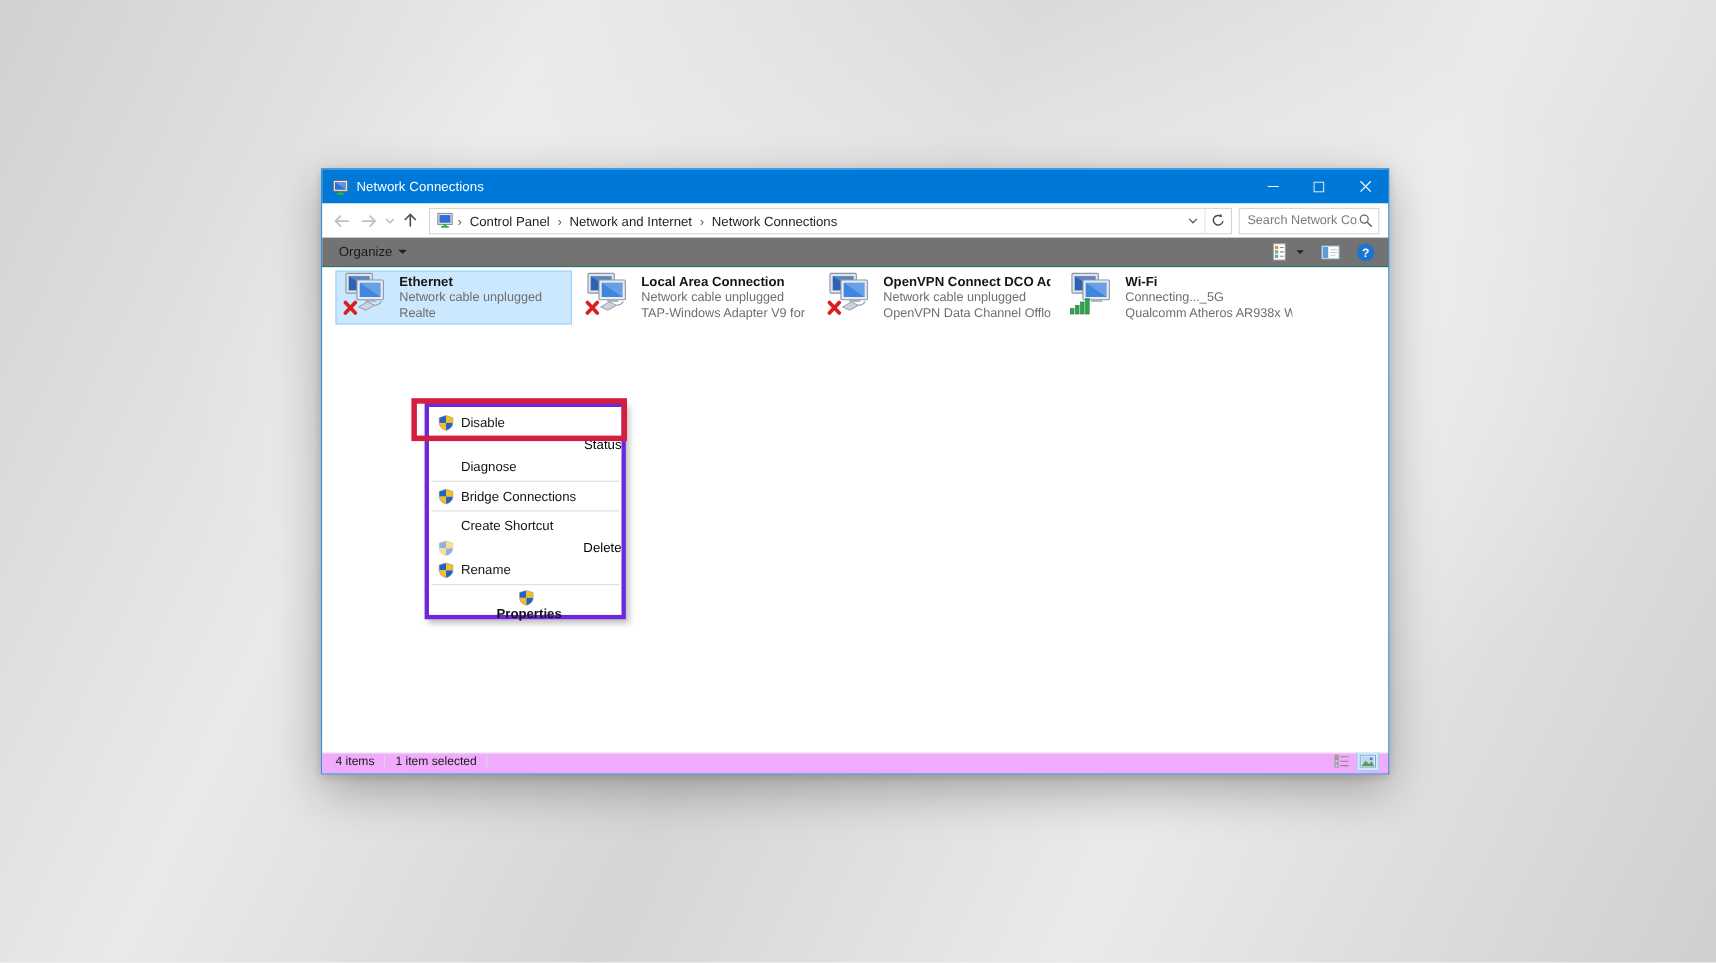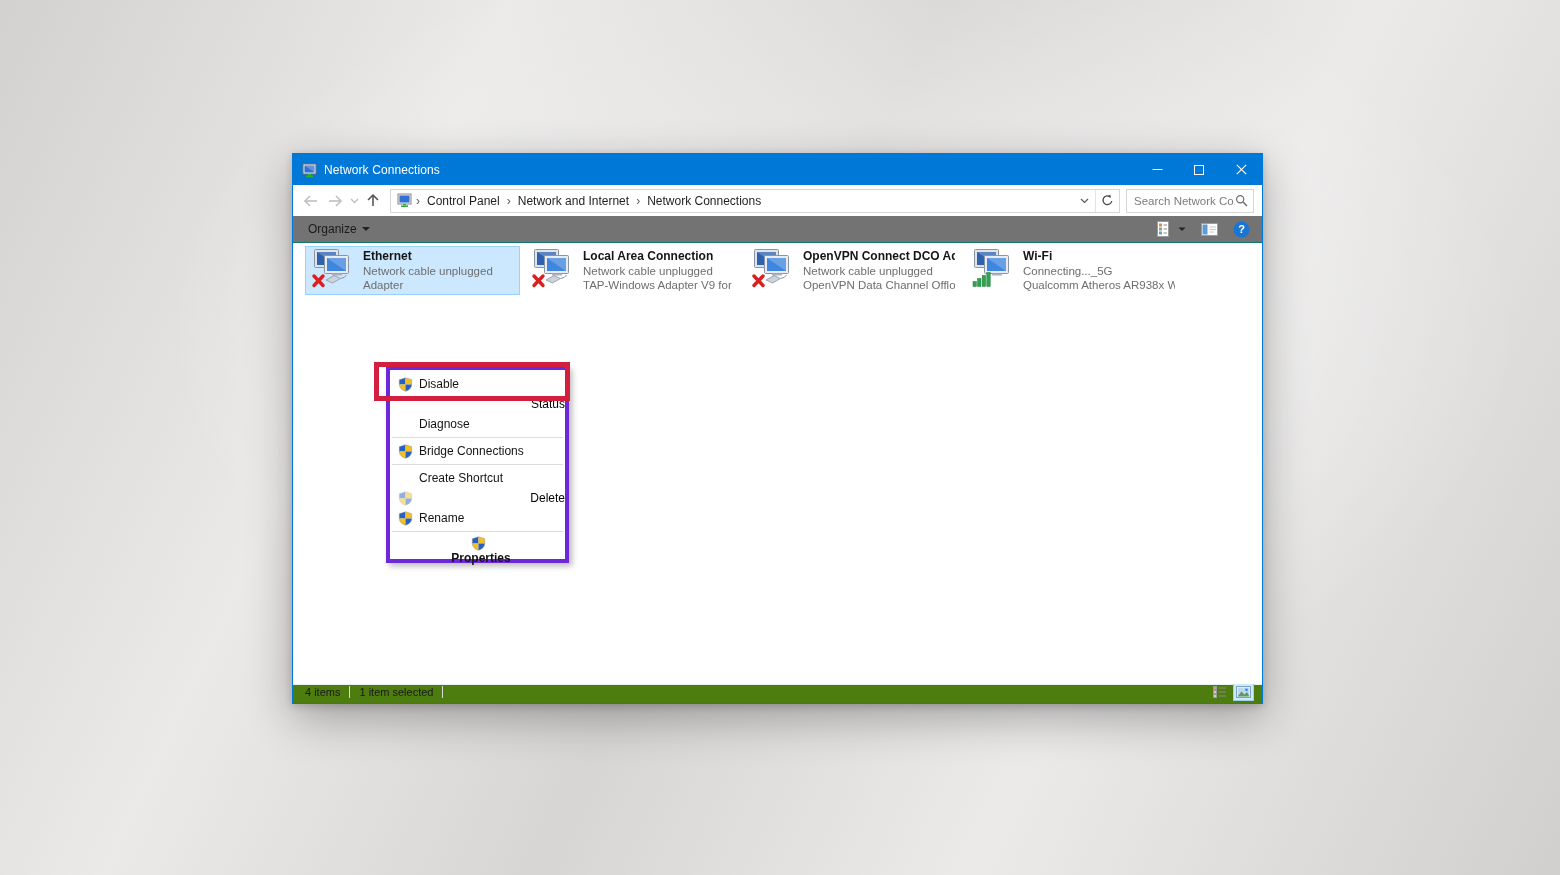--- a/index.html
+++ b/index.html
@@ -80,21 +80,21 @@
   .menu-item.bold { font-weight:700;flex-direction:column; }
   .menu-sep { height:1px; background:#dcdcdc; margin:3px 2px; }
 
   
   .annotation {
     position:absolute; left:81px; top:119px; width:196px; height:39px;
     border:5px solid #d31e40; z-index:30; pointer-events:none;
   }
 
   
-  .statusbar { height:19px; flex:none; border-top:1px solid #ececec; background:#4d7c0f; display:flex; align-items:center; font-size:11px; color:#1a1a1a; padding:0 9px 4px 12px; }
+  .statusbar { height:19px; flex:none; border-top:1px solid #ececec; background:#f0abfc; display:flex; align-items:center; font-size:11px; color:#1a1a1a; padding:0 9px 4px 12px; }
   .sb-sep { width:1px; height:12px; background:#d9d9d9; margin:0 9px; }
   .sb-right { margin-left:auto; display:flex; align-items:center; gap:5px; }
   .sb-viewbtn { display:flex; align-items:center; justify-content:center; width:19px; height:16px; }
   .sb-viewbtn.active { background:#cfe8fa; outline:1px solid #9ed0f0; }
 </style>
 </head>
 <body>
 
 <div class="screen">
   <div class="window">
@@ -254,21 +254,21 @@
     <path d="M15 32 l8 -4.5 6.5 3 -8 4.5 z" fill="#ccd3db" stroke="#8a95a3" stroke-width="0.8"></path>
     <path d="M29.5 30.5 q4.5 -0.5 6 -3.5" fill="none" stroke="#8a95a3" stroke-width="1"></path>
     <g stroke="#d91f1f" stroke-width="3.4" stroke-linecap="round">
       <line x1="3" y1="28" x2="12" y2="37.5"></line>
                   <line x1="12" y1="28" x2="3" y2="37.5"></line>
     </g>
               </svg></span>
        <span class="tile-text">
          <span class="tile-name">Ethernet</span>
          <span class="tile-detail">Network cable unplugged</span>
-         <span class="tile-detail">Adapter</span>
+         <span class="tile-detail">Realte</span>
        </span>
      </div>
           <div class="tile">
        <span class="tile-icon"><svg width="46" height="40" viewBox="0 0 46 40">
     <rect x="3.5" y="1.5" width="24" height="18" rx="1" fill="#dfe4ec" stroke="#8a95a3"></rect>
     <rect x="6" y="4" width="19" height="13" fill="#2e62b0"></rect>
     <path d="M6 4 l19 0 0 13 z" fill="rgba(255,255,255,.22)"></path>
     <rect x="13.5" y="7.5" width="24" height="18" rx="1" fill="#e8ecf2" stroke="#8a95a3"></rect>
     <rect x="16" y="10" width="19" height="13" fill="#3f86de"></rect>
     <path d="M16 10 l19 0 0 13 z" fill="rgba(255,255,255,.22)"></path>

